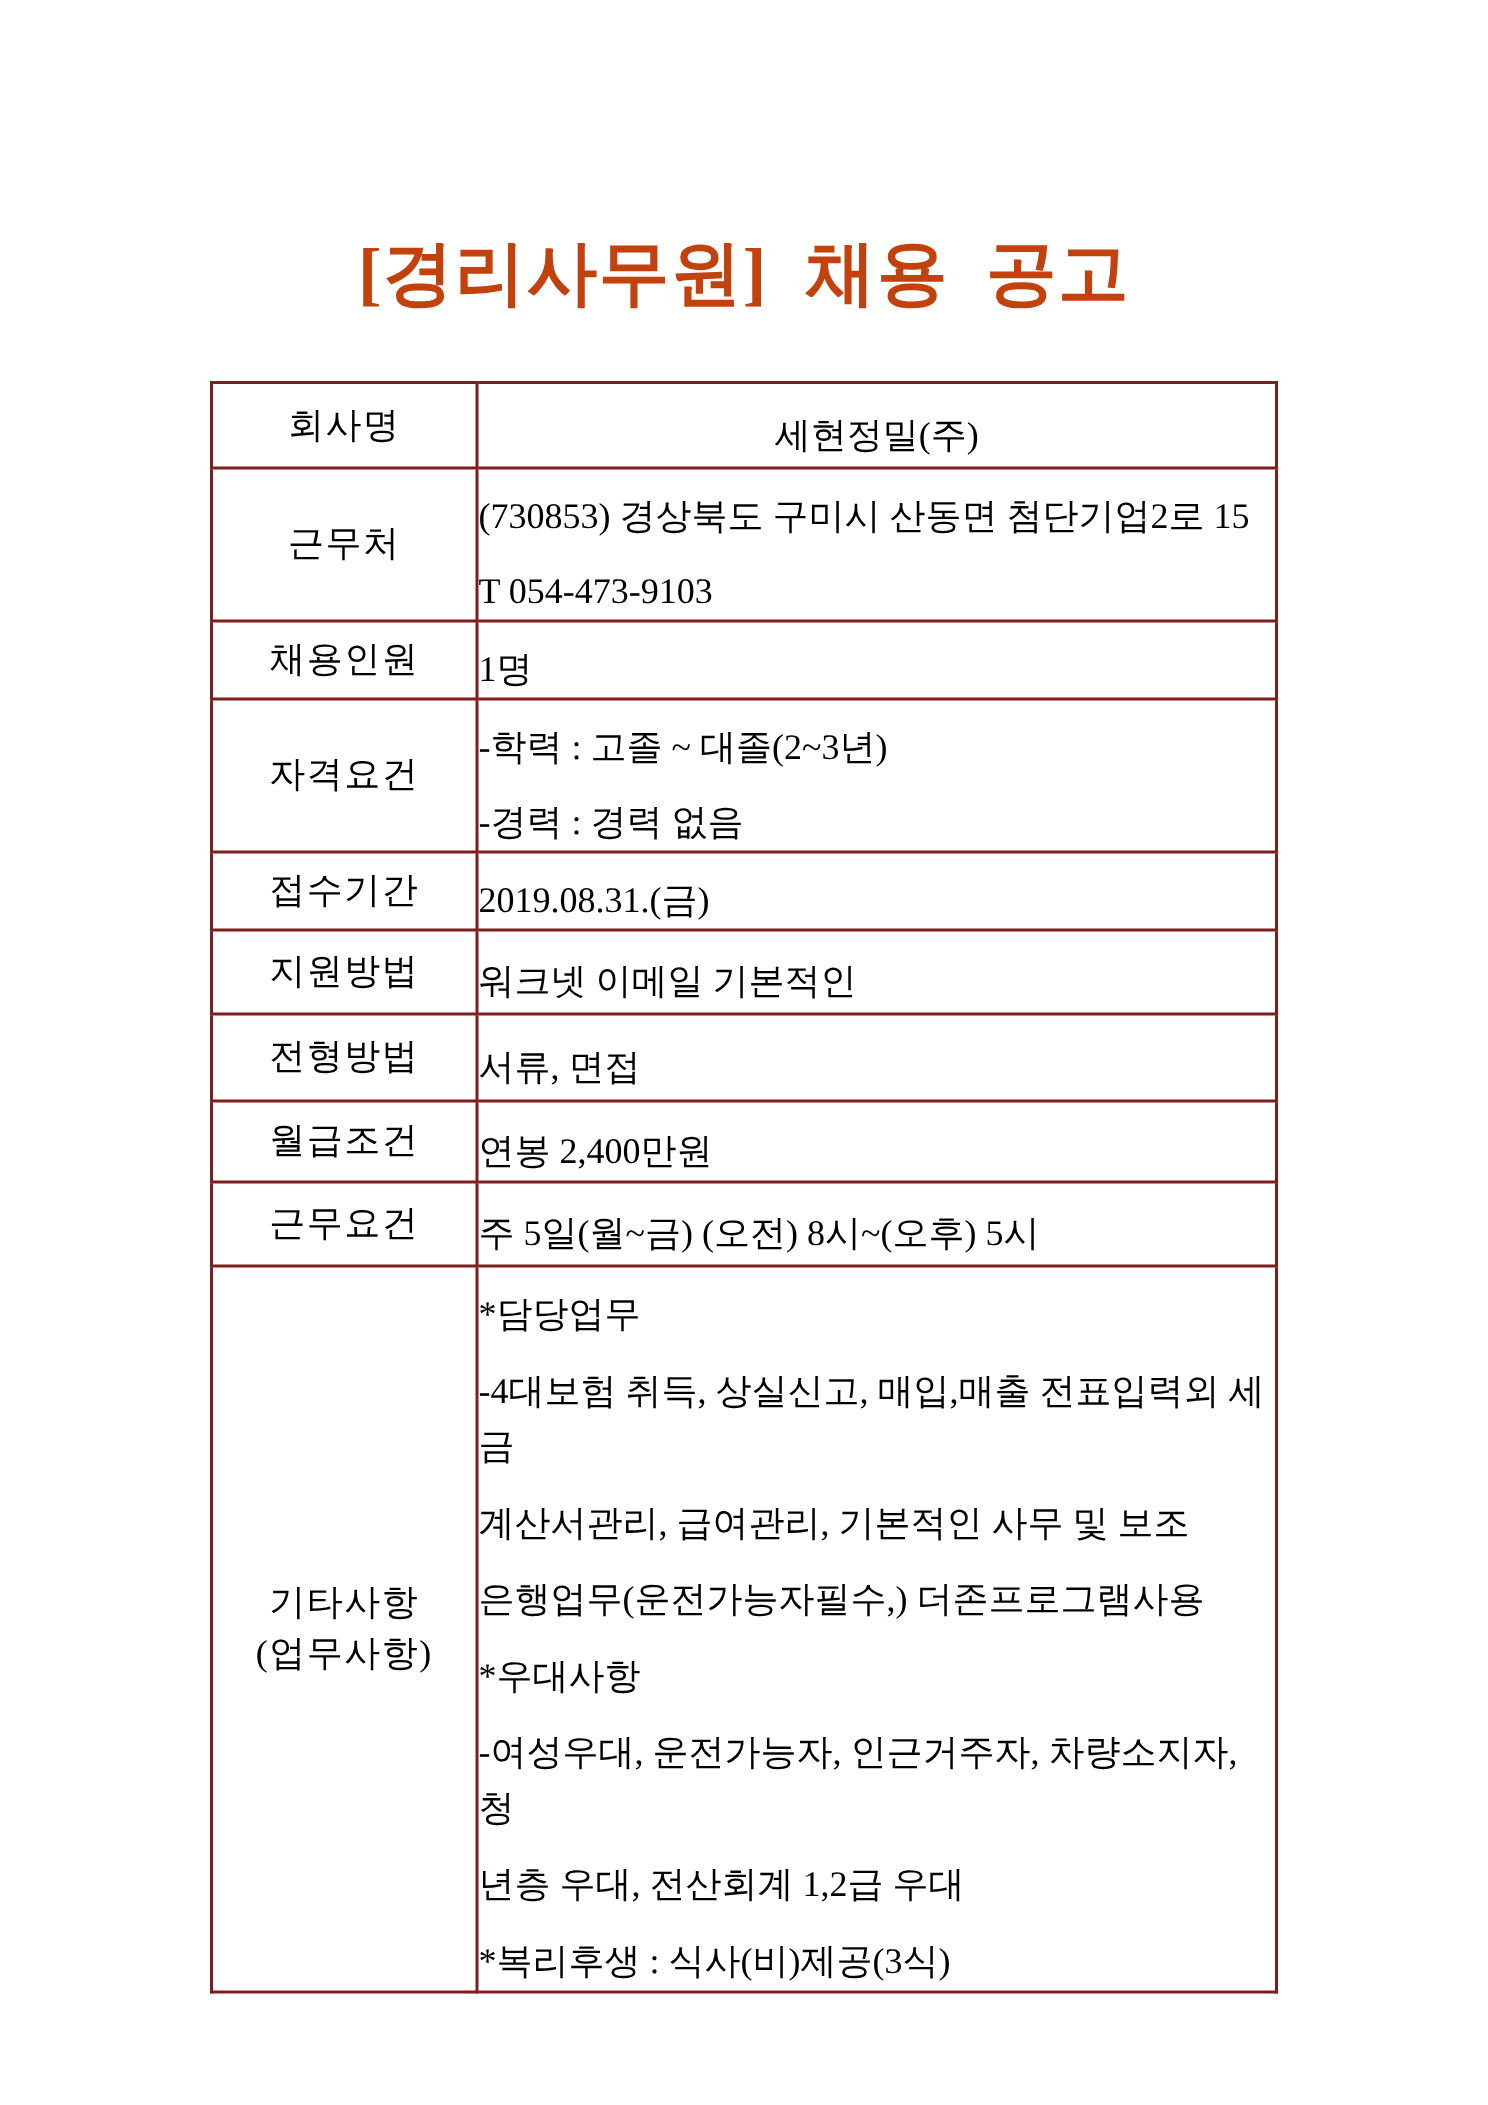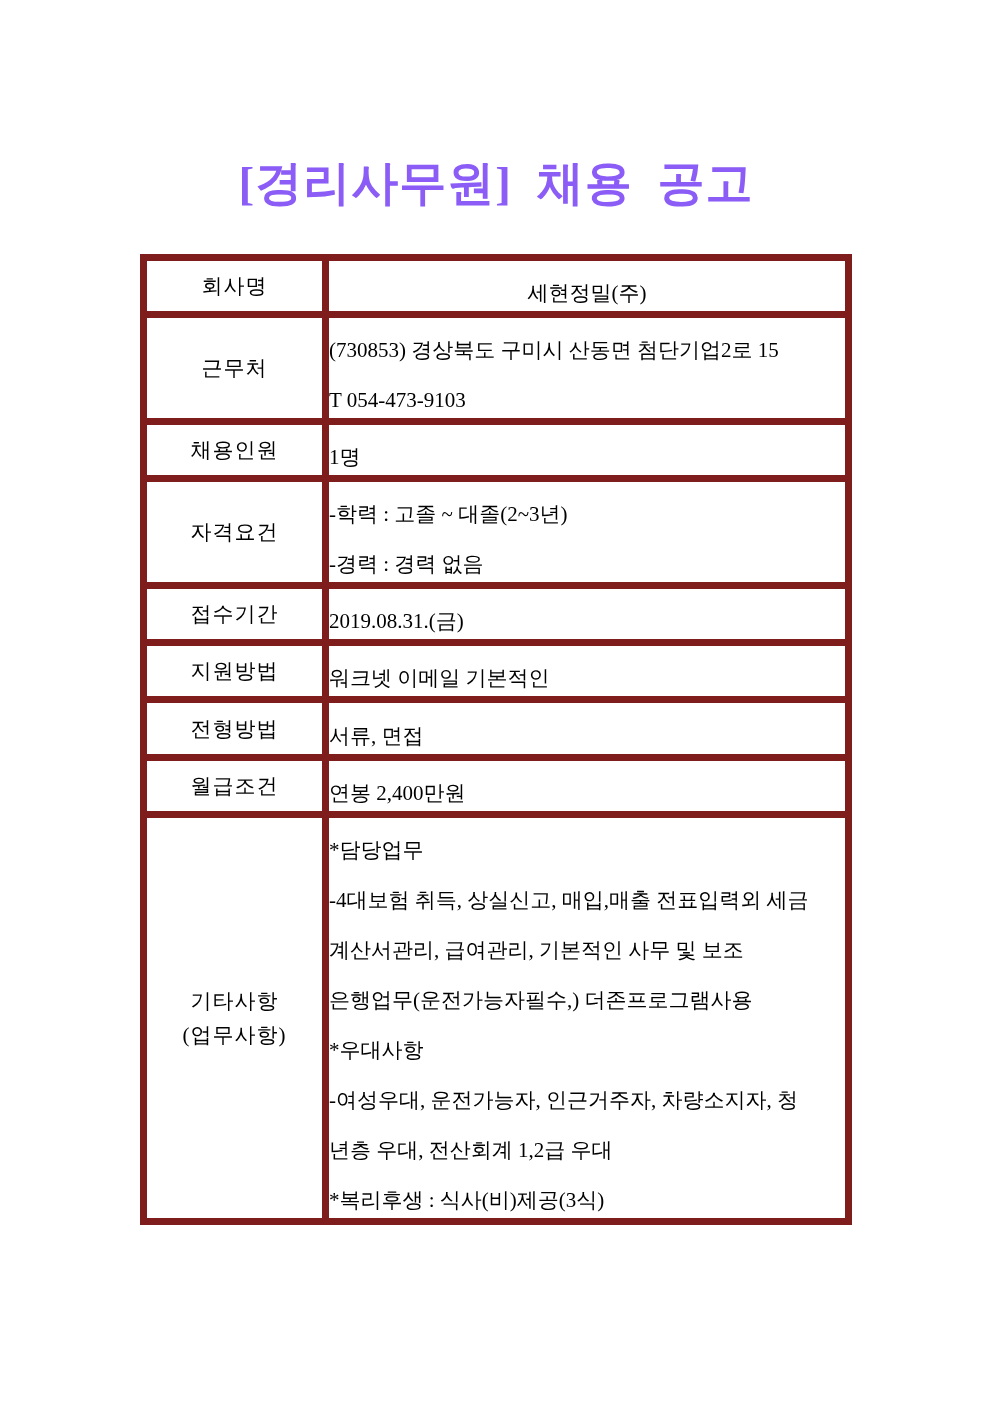--- a/index.html
+++ b/index.html
@@ -20,32 +20,32 @@
   }
   .title {
     margin: 0;
     padding-top: 152px;
     text-align: center;
     font-size: 47px;
     font-weight: 700;
     letter-spacing: 1px;
     word-spacing: 12px;
     line-height: 62px;
-    color: #8b5cf6;
+    color: #c2410c;
   }
   .job-table {
     border-collapse: collapse;
     table-layout: fixed;
     width: 712px;
     margin: 40px 0 0 140px;
   }
   .job-table td {
-    border: 7px solid #7f1d1d;
+    border: 2px solid #7f1d1d;
     vertical-align: middle;
-    font-size: 21px;
+    font-size: 24px;
     padding: 0;
   }
   .label-cell {
     width: 175px;
     text-align: center;
     font-size: 22px;
     letter-spacing: 1px;
     line-height: 34px;
   }
   .value-cell {
@@ -146,20 +146,28 @@
         <tr>
           <td class="label-cell">
             <div class="line">월급조건</div>
           </td>
           <td class="value-cell">
             <div class="line">연봉 2,400만원</div>
           </td>
         </tr>
         <tr>
           <td class="label-cell">
+            <div class="line">근무요건</div>
+          </td>
+          <td class="value-cell">
+            <div class="line">주 5일(월~금) (오전) 8시~(오후) 5시</div>
+          </td>
+        </tr>
+        <tr>
+          <td class="label-cell">
             <div class="line">기타사항</div>
             <div class="line">(업무사항)</div>
           </td>
           <td class="value-cell">
             <div class="line">*담당업무</div>
             <div class="line">-4대보험 취득, 상실신고, 매입,매출 전표입력외 세금</div>
             <div class="line">계산서관리, 급여관리, 기본적인 사무 및 보조</div>
             <div class="line">은행업무(운전가능자필수,) 더존프로그램사용</div>
             <div class="line">*우대사항</div>
             <div class="line">-여성우대, 운전가능자, 인근거주자, 차량소지자, 청</div>

